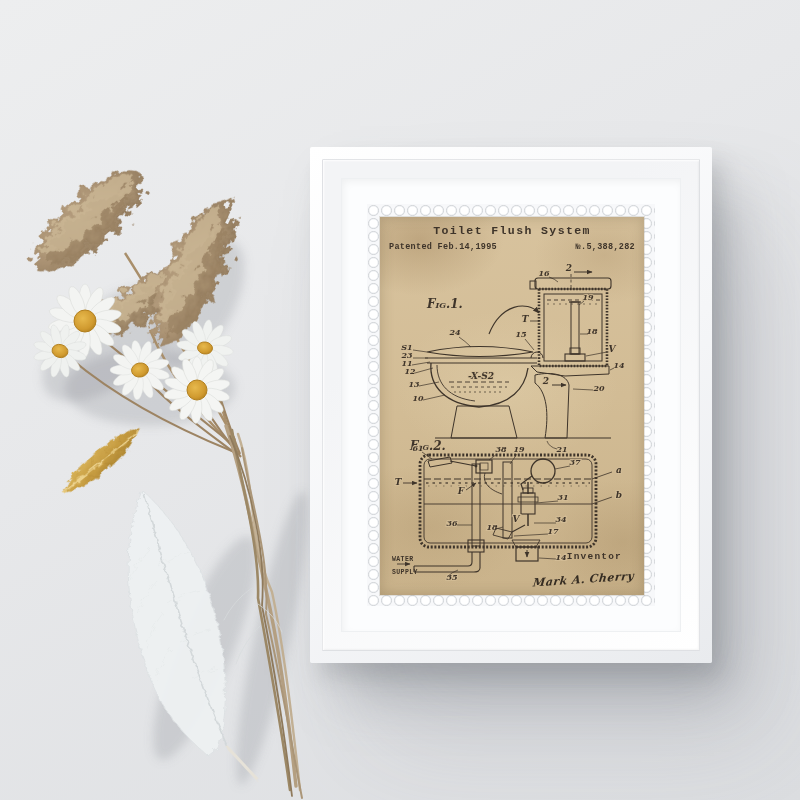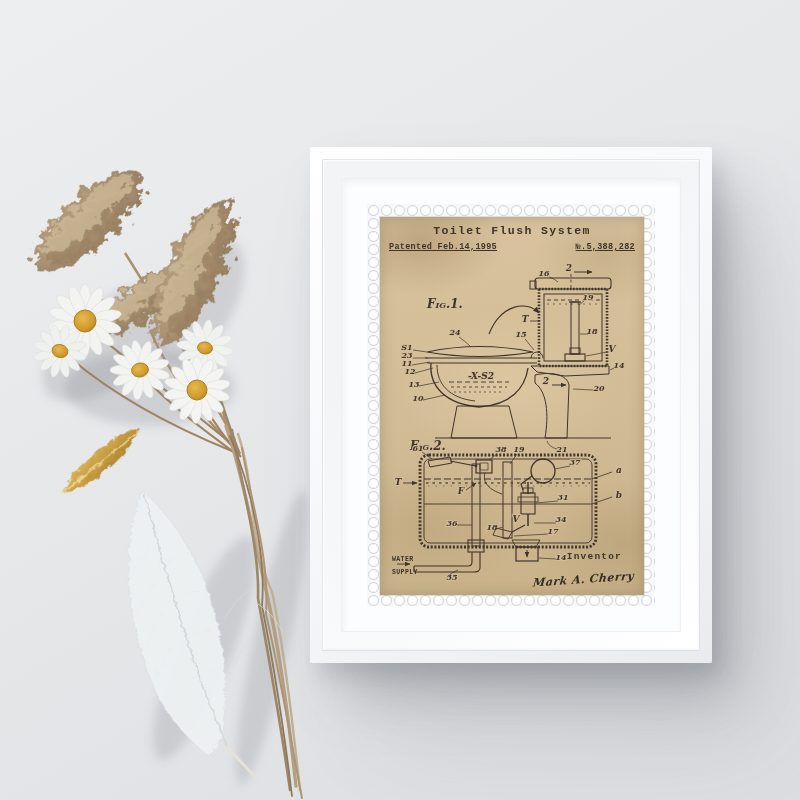--- a/index.html
+++ b/index.html
@@ -37,21 +37,21 @@
            radial-gradient(ellipse 140px 90px at 18% 82%,rgba(150,122,82,.20),transparent 70%),
            radial-gradient(ellipse 120px 90px at 92% 86%,rgba(148,120,80,.24),transparent 70%),
            linear-gradient(175deg,#d8c39e 0%,#d2bc95 50%,#c9b28a 100%);
          box-shadow:inset 0 0 14px rgba(95,75,45,.28),0 0 0 1px rgba(90,75,50,.15);}
 
   
   .p-title{position:absolute;left:0;right:0;top:7px;text-align:center;
            font:700 11.5px "Liberation Mono",monospace;letter-spacing:1.4px;}
   .p-row{position:absolute;left:9px;right:9px;top:25px;display:flex;
          justify-content:space-between;
-         font:700 8.5px "Liberation Mono",monospace;letter-spacing:.3px;text-decoration:underline;}
+         font:700 8.5px "Liberation Mono",monospace;letter-spacing:.3px;}
   .inv{position:absolute;right:22px;top:334px;
        font:700 9.5px "Liberation Mono",monospace;letter-spacing:1.2px;}
   .sig{position:absolute;right:10px;top:356px;color:#352c22;
        font:italic 600 11px "DejaVu Serif",serif;
        transform:rotate(-4deg) skewX(-10deg);letter-spacing:.5px;}
 
   .fig1{position:absolute;left:17px;top:45px;width:234px;height:192px;}
   .fig2{position:absolute;left:10px;top:221px;width:240px;height:144px;}
 
   

